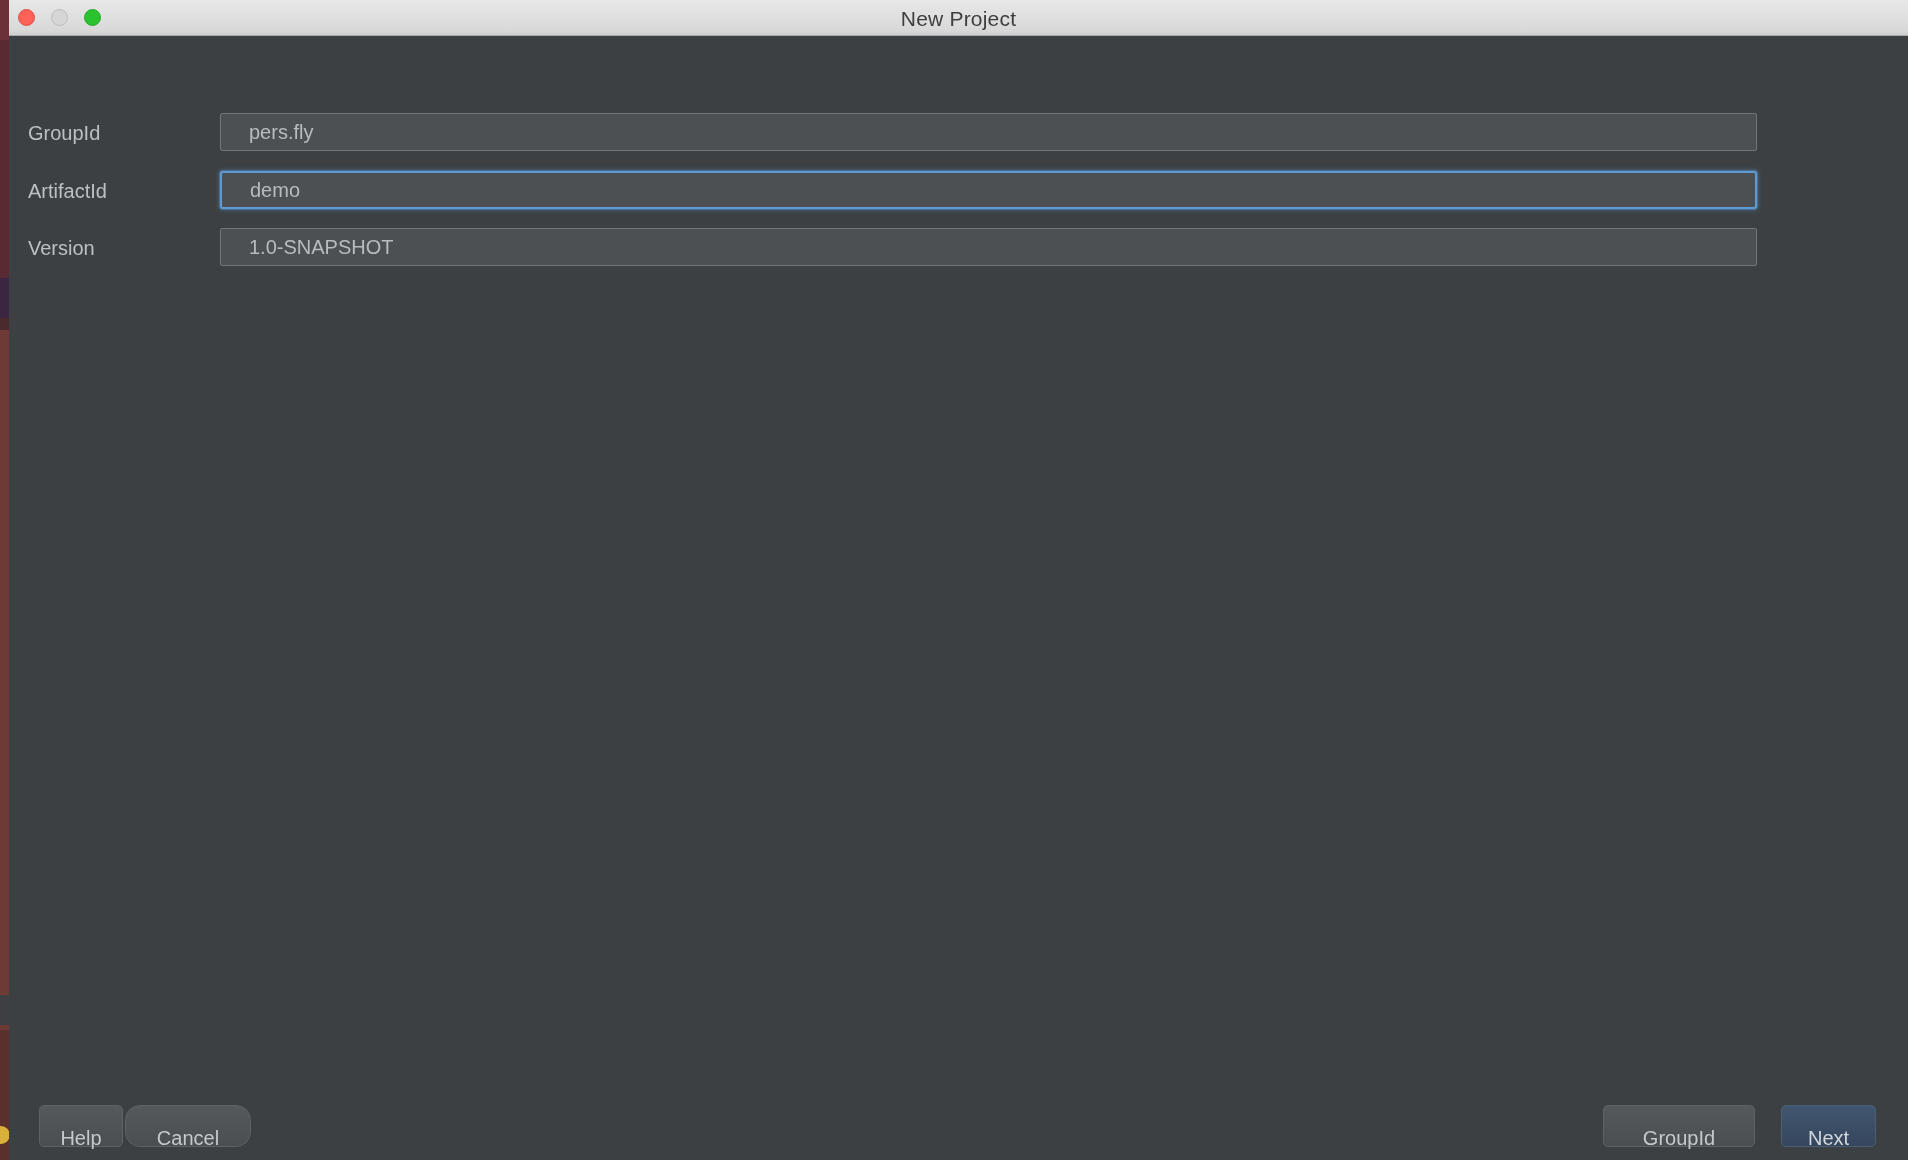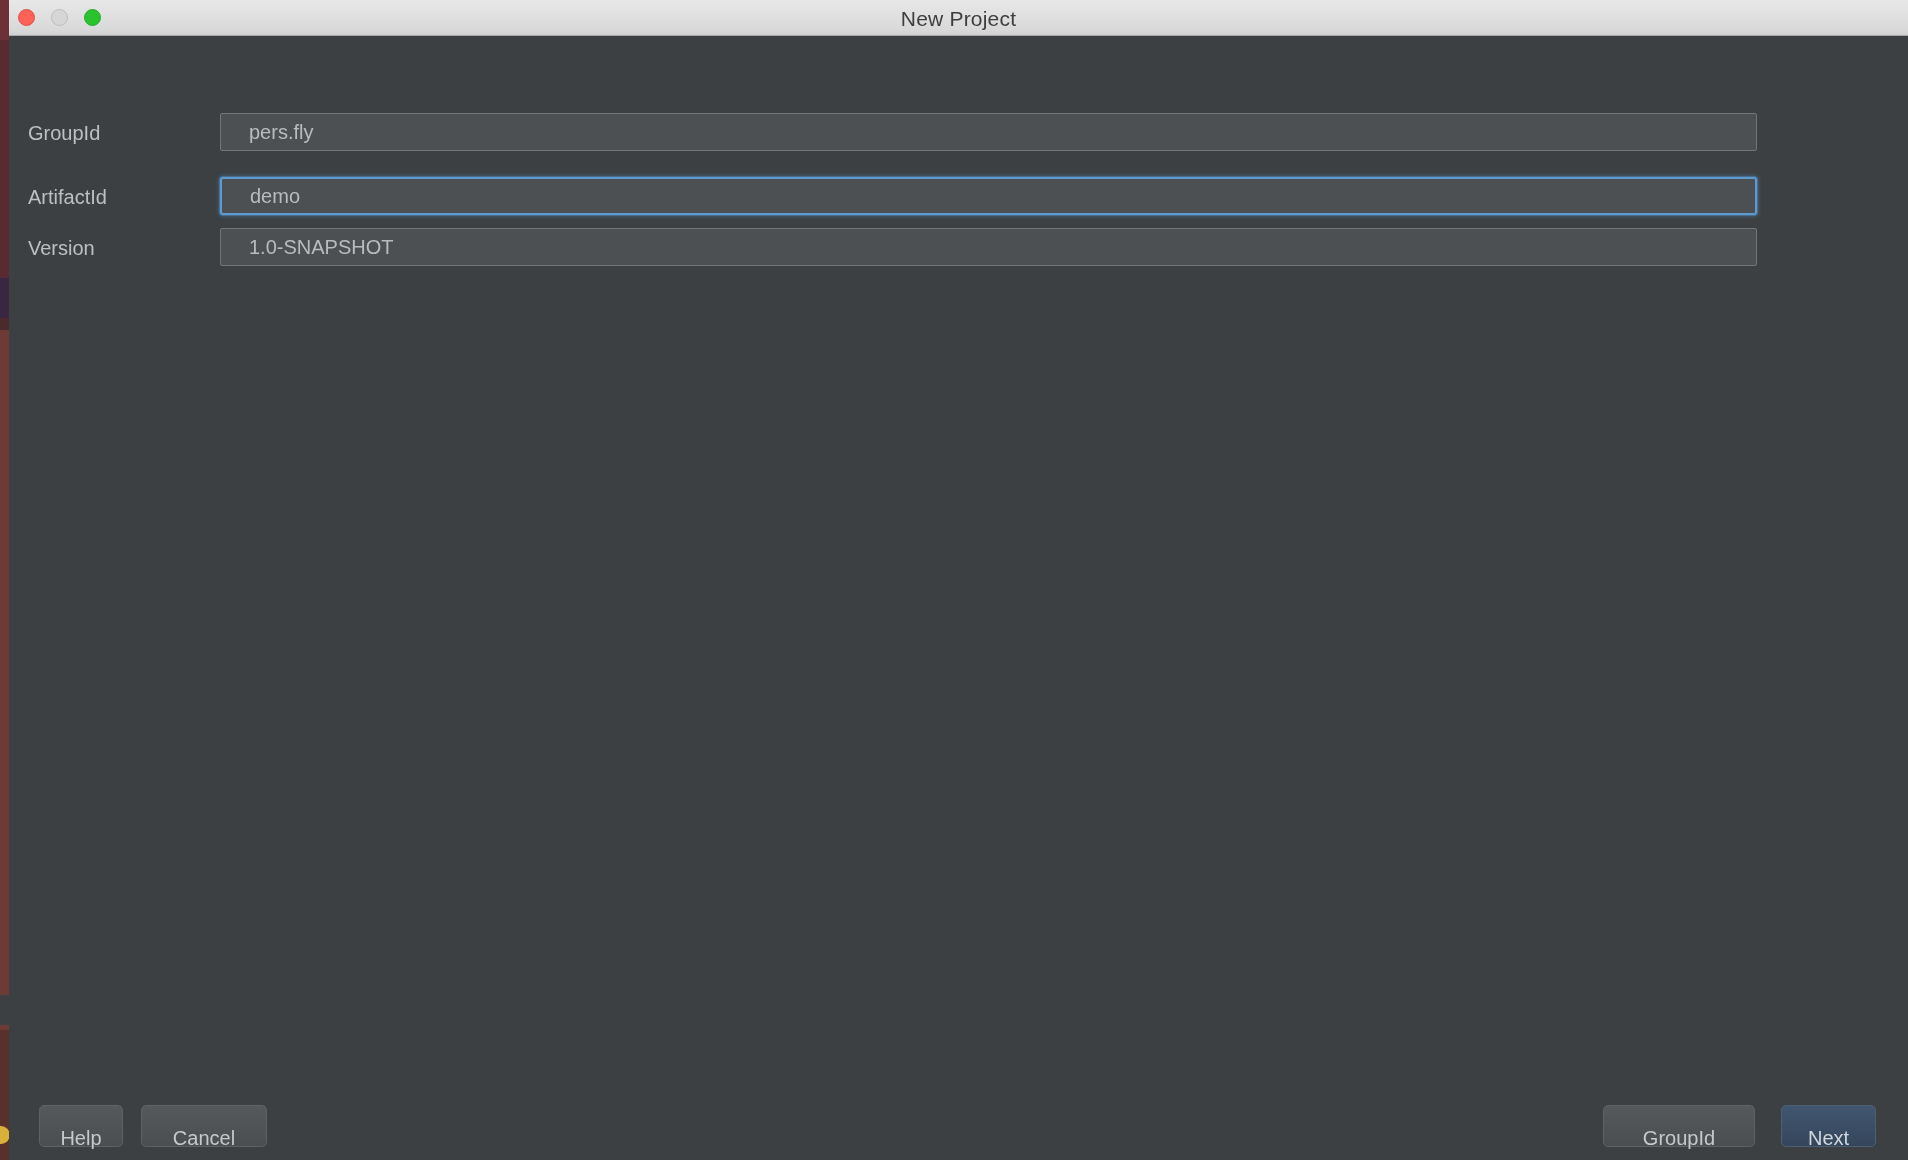--- a/index.html
+++ b/index.html
@@ -99,21 +99,21 @@
   }
 
   
   .form-row {
     position: absolute;
     left: 0;
     width: 100%;
     height: 40px;
   }
   #row-group    { top: 77px; }
-  #row-artifact { top: 141px; }
+  #row-artifact { top: 135px; }
   #row-version  { top: 192px; }
 
   .field-label {
     position: absolute;
     left: 19px;
     top: 9px;
     font-size: 20px;
     color: #bdc0c2;
     white-space: nowrap;
   }
@@ -150,21 +150,21 @@
     font-size: 20px;
     color: #c6c9cb;
     background: linear-gradient(to bottom, #55595b 0%, #4a4e50 100%);
     border: 1px solid #5e6264;
     cursor: default;
     padding: 12px;
     line-height: 40px;
     text-align: center;
   }
   #btn-help   { left: 30px;   top: 1069px; width: 84px; }
-  #btn-cancel { left: 132px;  top: 1069px; width: 126px; }
+  #btn-cancel { left: 116px;  top: 1069px; width: 126px; border-radius: 15px; }
   #btn-prev   { left: 1594px; top: 1069px; width: 152px; }
   #btn-next {
     left: 1772px; top: 1069px; width: 95px;
     background: linear-gradient(to bottom, #41566f 0%, #35465c 100%);
     border: 1px solid #4a6077;
     color: #d2d7dd;
   }
 
   
   #watermark {

